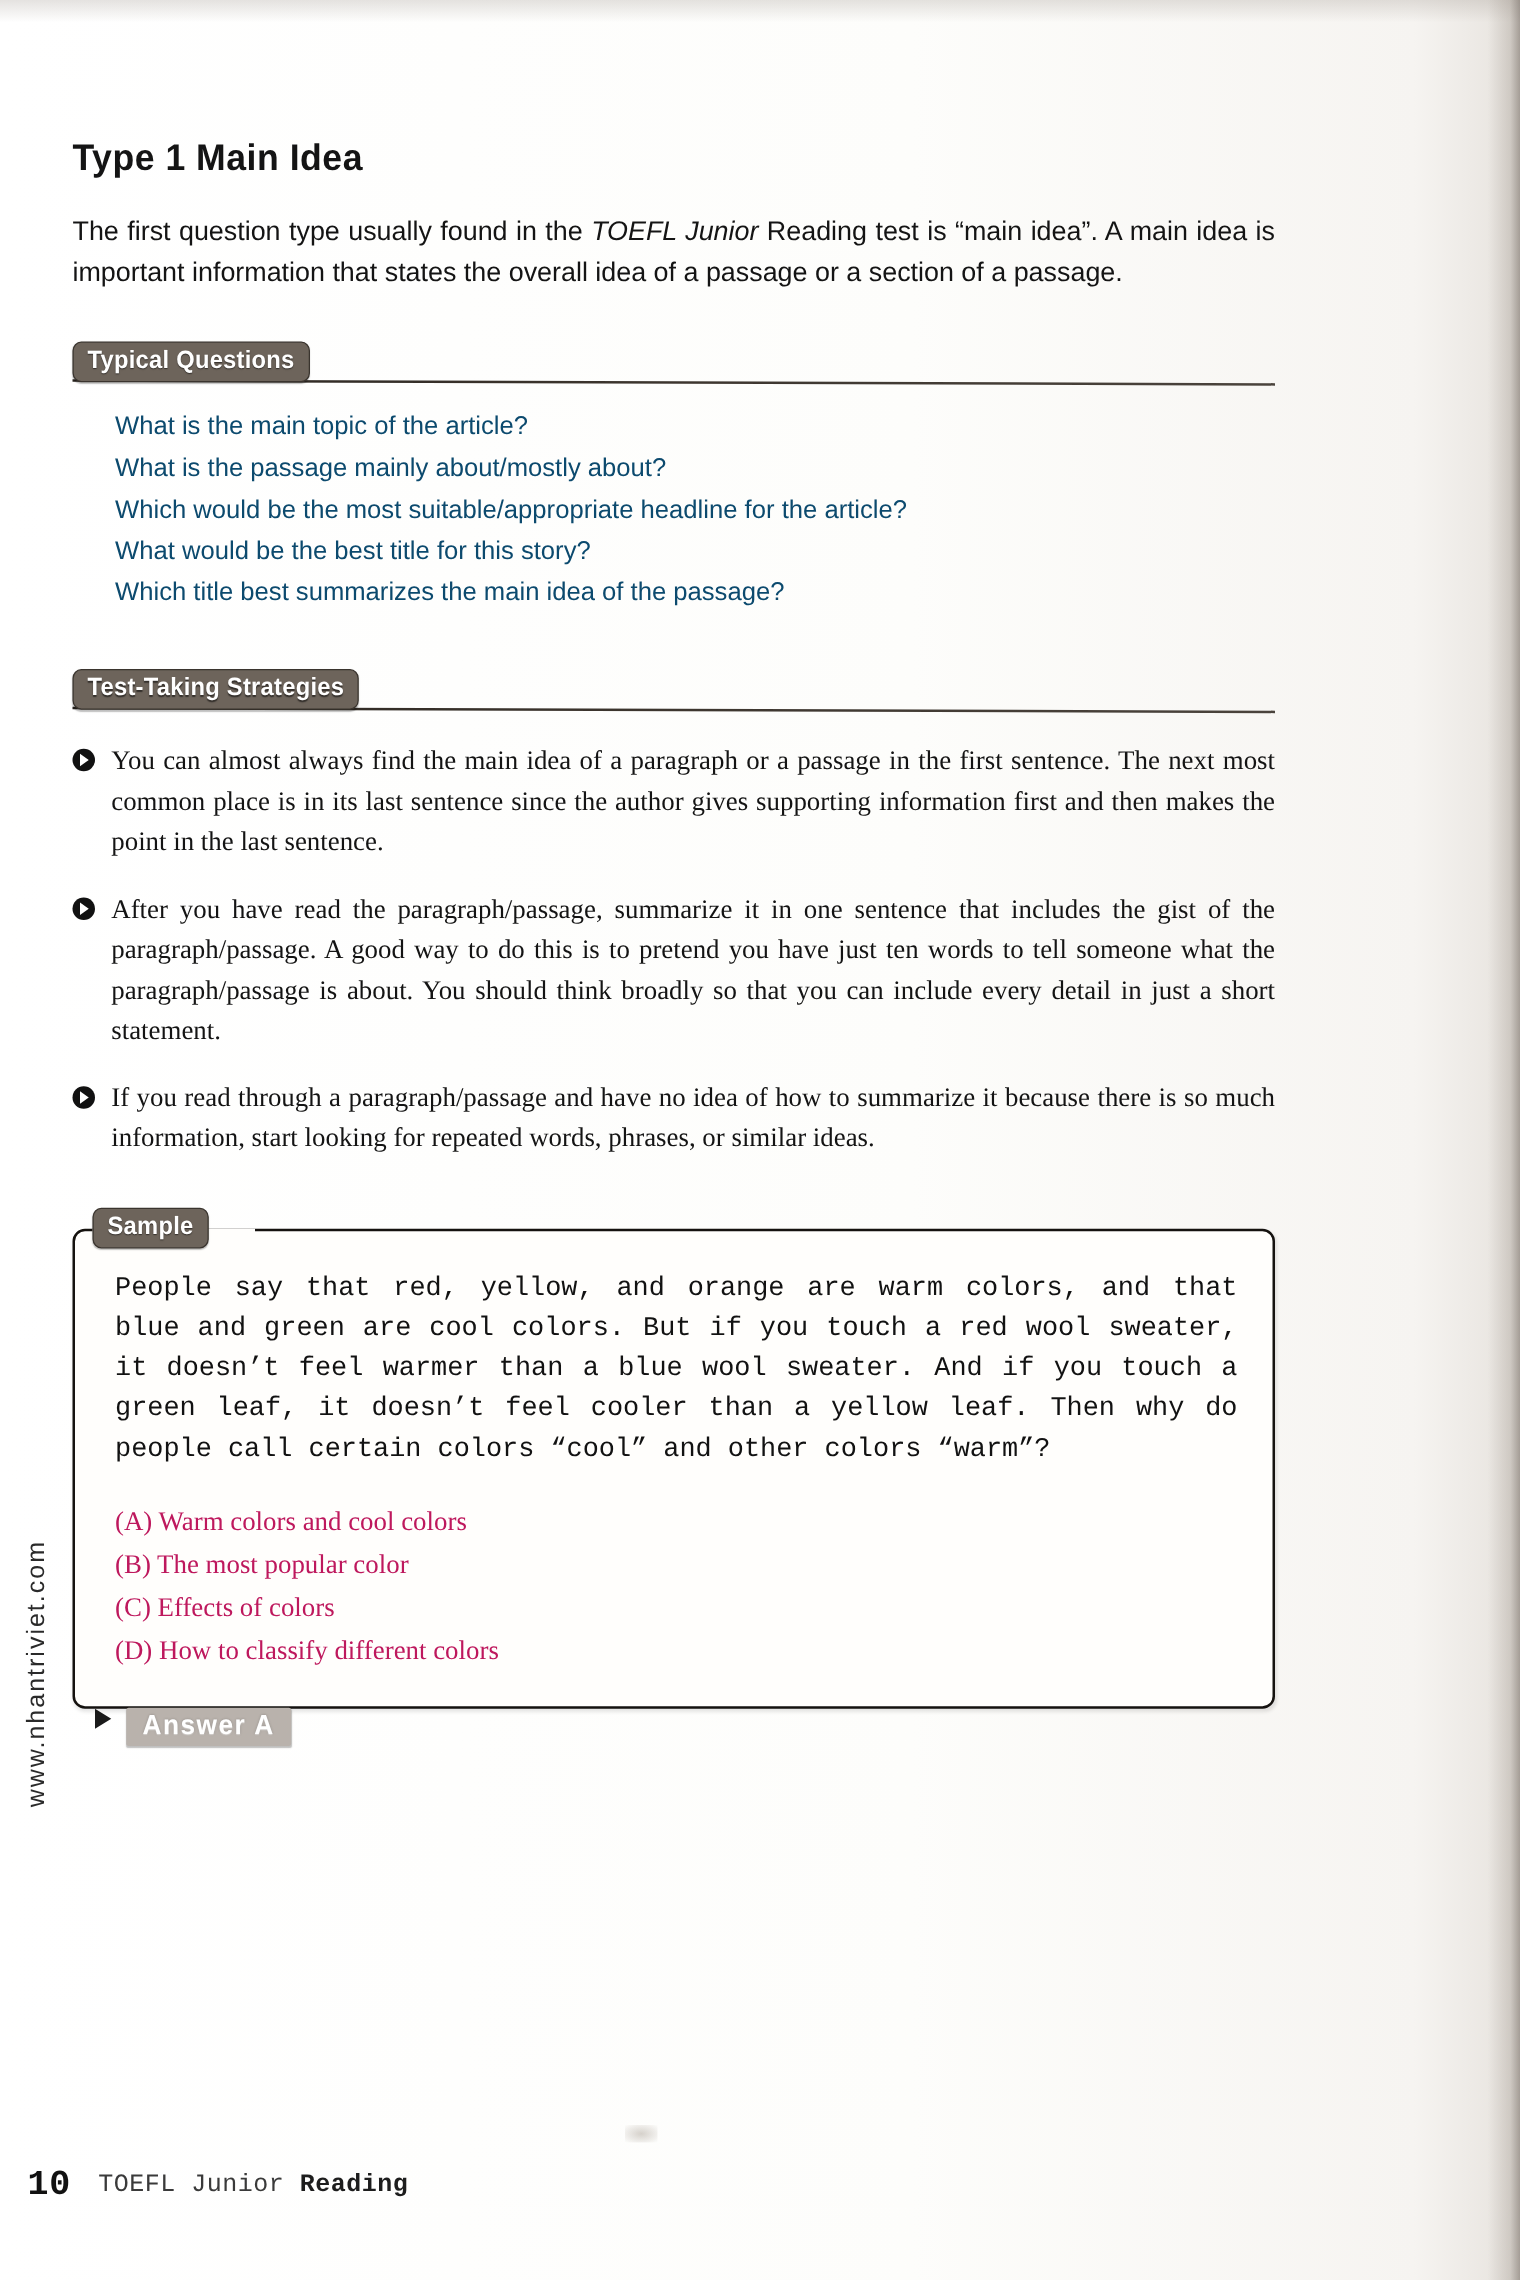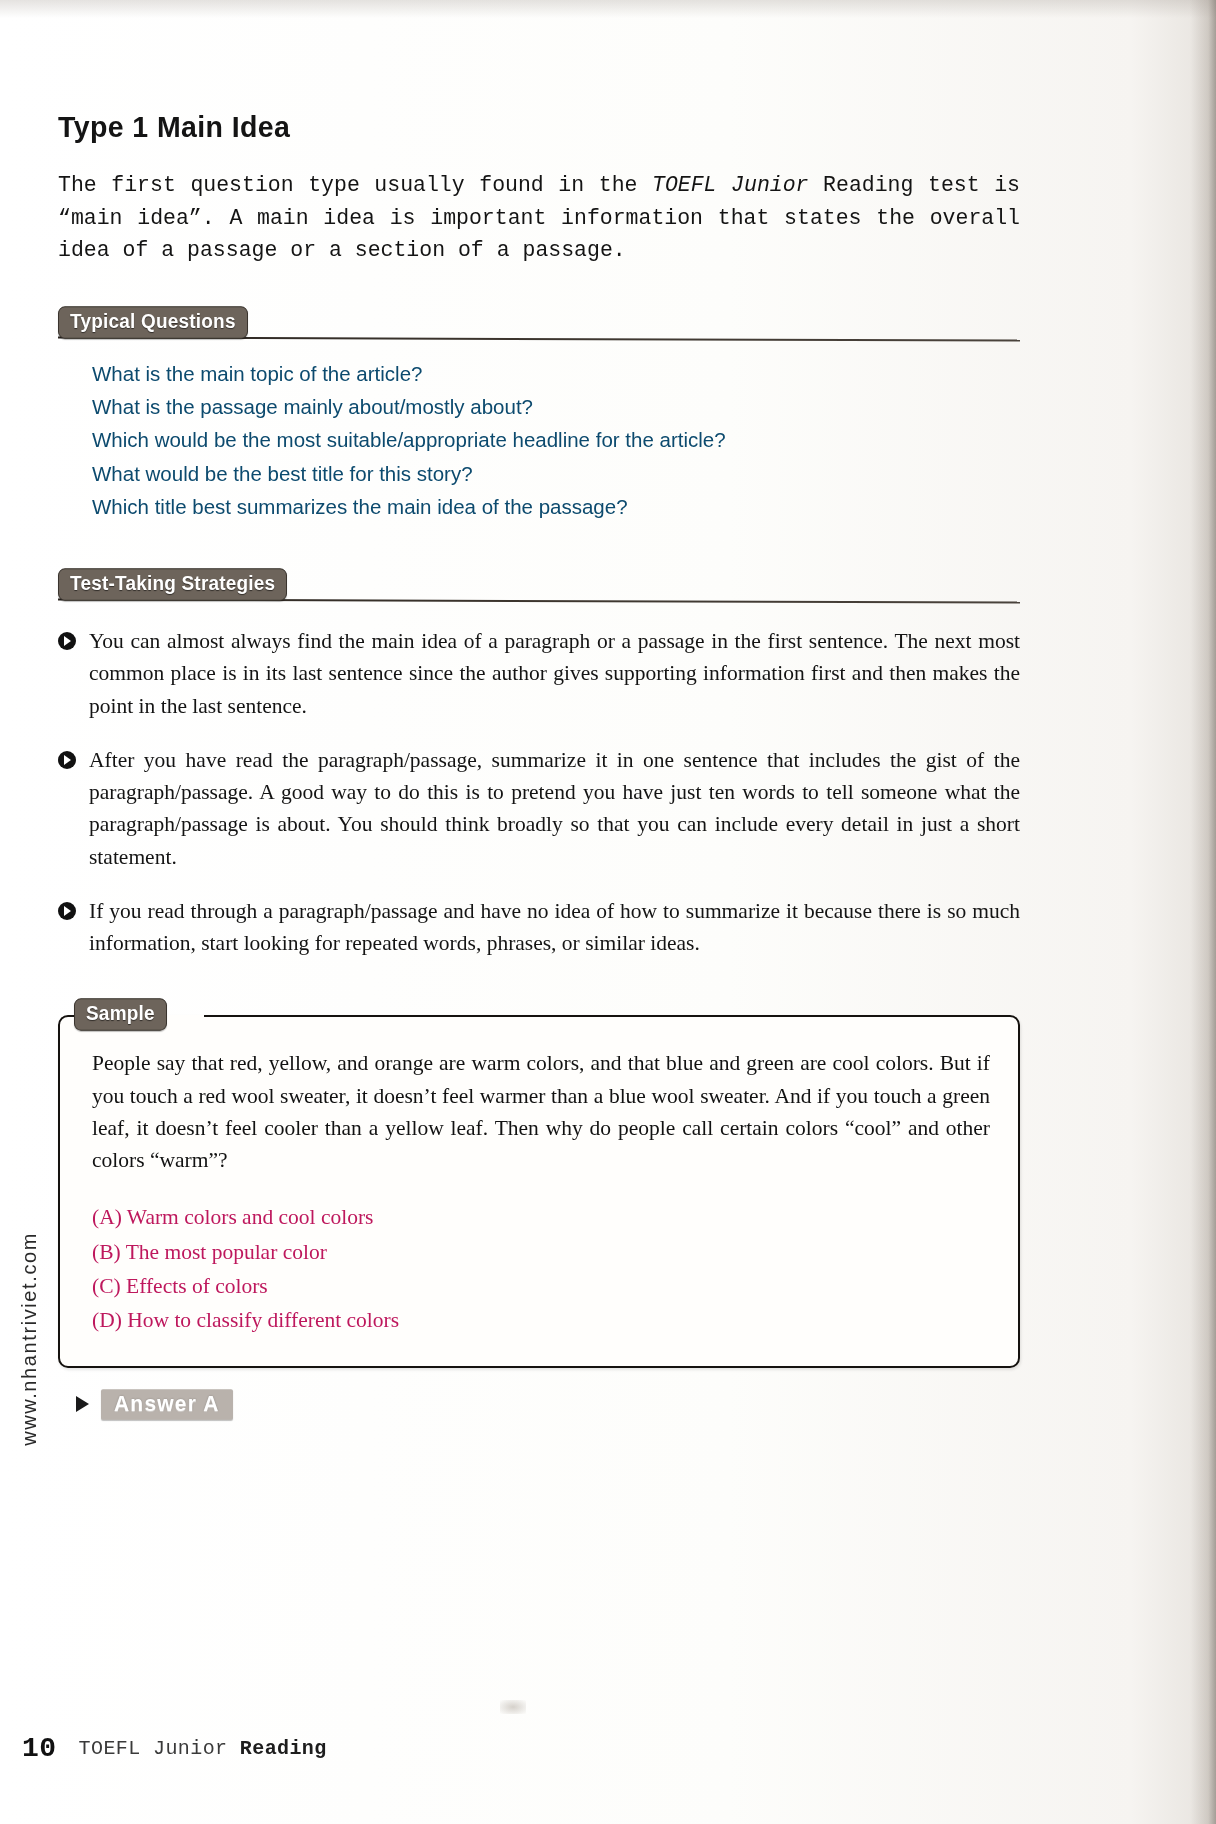--- a/index.html
+++ b/index.html
@@ -52,21 +52,21 @@
     font-size: 28.5px;
     font-weight: 600;
     letter-spacing: 0.4px;
     color: #141414;
     margin: 0 0 26px 0;
     transform: scaleY(1.04);
     transform-origin: left top;
   }
 
   .intro {
-    font-family: Liberation Mono, monospace;
+    font-family: Liberation Sans, sans-serif;
     font-size: 21.5px;
     line-height: 1.52;
     margin: 0 0 40px 0;
     text-align: justify;
     color: #141414;
   }
   .intro .ital { font-style: italic; }
 
   
   .section-head {
@@ -185,43 +185,42 @@
     height: 6px;
     background: #fffefc;
     z-index: 2;
   }
   .passage {
     font-size: 21.5px;
     line-height: 1.5;
     text-align: justify;
     margin: 0 0 26px 0;
     color: #121212;
+    font-family: Liberation Mono, monospace;
   }
   .sample-question {
     font-size: 21.5px;
     font-weight: 700;
     margin: 0 0 16px 0;
     color: #111111;
   }
   .choices {
     list-style: none;
     margin: 0;
     padding: 0;
     font-size: 21.5px;
     line-height: 1.46;
     color: #be185d;
   }
   .choices li { margin: 0 0 3px 0; }
 
   
   .answer-row {
     display: flex;
-    align-items: center;
     gap: 12px;
-    margin-top: 22px;
     padding-left: 18px;
   }
   .answer-arrow {
     width: 0; height: 0;
     border-left: 13px solid #1a1a1a;
     border-top: 8px solid transparent;
     border-bottom: 8px solid transparent;
   }
 
   

